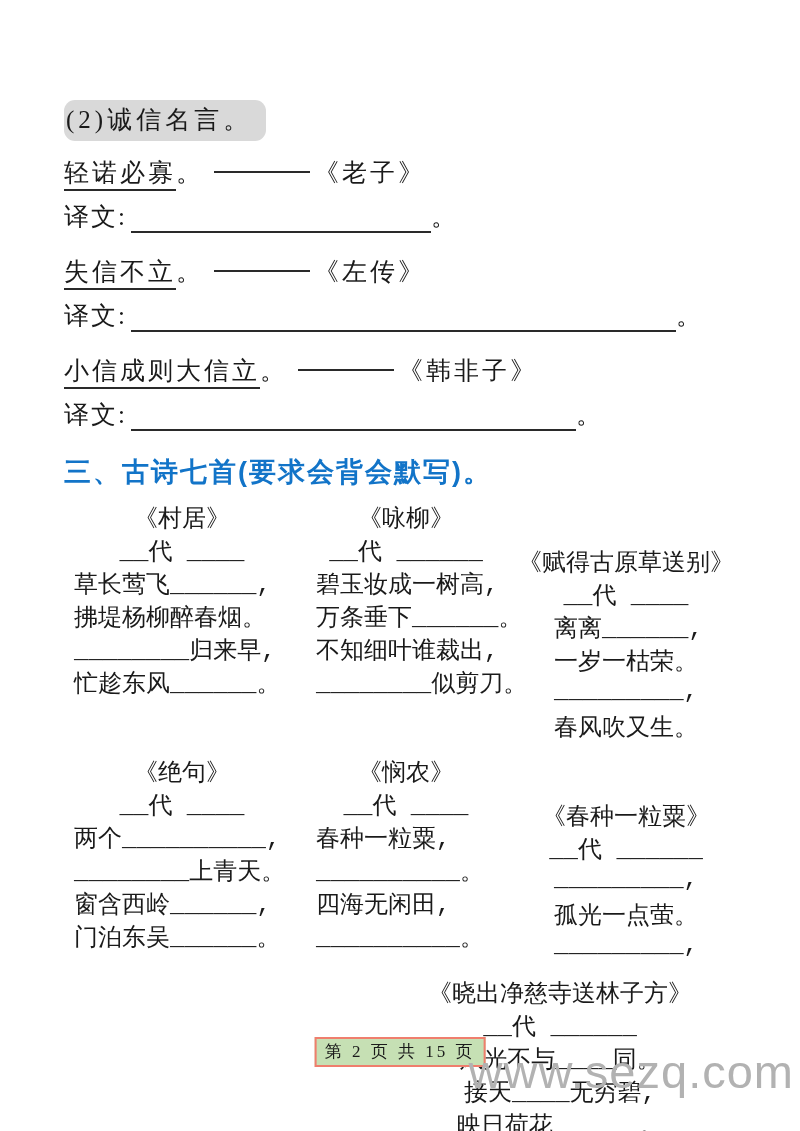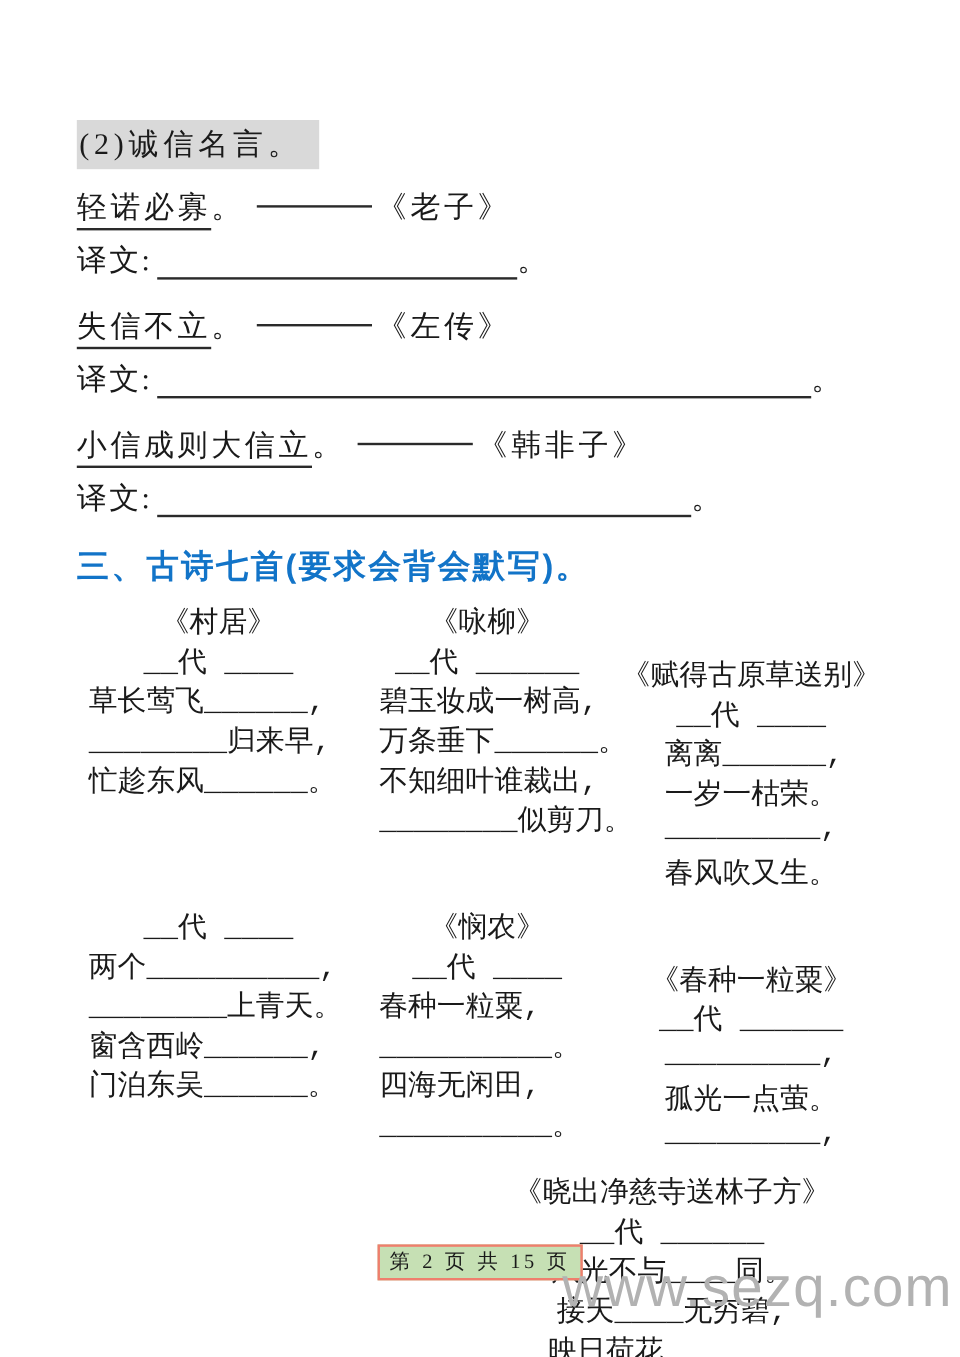--- a/index.html
+++ b/index.html
@@ -10,20 +10,21 @@
     color: #1a1a1a;
   }
   .page { position: absolute; inset: 0; padding: 100px 60px 0 64px; }
 
   
   .gray-heading {
     display: inline-block;
     background: var(--highlight-gray, #d9d9d9);
     font-size: 25px; letter-spacing: 4px;
     padding: 3px 14px 5px 2px;
+    border-radius: 11px;
   }
 
   
   .maxim-line { font-size: 25px; letter-spacing: 3px; margin-top: 15px; height: 40px; white-space: nowrap; }
   .quote { border-bottom: 2px solid #2a2a2a; padding-bottom: 3px; text-align: right; }
   .dash {
     display: inline-block; width: 96px; height: 0;
     border-top: 2px solid #2a2a2a;
     vertical-align: middle; margin: 0 4px 6px 10px;
   }
@@ -115,20 +116,21 @@
   </section>
 
   <h2 class="blue-heading">三、古诗七首(要求会背会默写)。</h2>
 
   <section>
     <div class="poem-row" id="poem-row-1">
         <div class="poem col0">
           <div class="poem-title">《村居》</div>
           <div class="poem-line dai">__代 ____</div>
           <div class="poem-line">草长莺飞______,</div>
+          <div class="poem-line">拂堤杨柳醉春烟。</div>
           <div class="poem-line">________归来早,</div>
           <div class="poem-line">忙趁东风______。</div>
         </div>
         <div class="poem col1">
           <div class="poem-title">《咏柳》</div>
           <div class="poem-line dai">__代 ______</div>
           <div class="poem-line">碧玉妆成一树高,</div>
           <div class="poem-line">万条垂下______。</div>
           <div class="poem-line">不知细叶谁裁出,</div>
           <div class="poem-line">________似剪刀。</div>
@@ -137,20 +139,21 @@
           <div class="poem-title">《赋得古原草送别》</div>
           <div class="poem-line dai">__代 ____</div>
           <div class="poem-line">离离______,</div>
           <div class="poem-line">一岁一枯荣。</div>
           <div class="poem-line">_________,</div>
           <div class="poem-line">春风吹又生。</div>
         </div>
       </div>
     <div class="poem-row" id="poem-row-2">
         <div class="poem col0">
+          <div class="poem-title">《绝句》</div>
           <div class="poem-line dai">__代 ____</div>
           <div class="poem-line">两个__________,</div>
           <div class="poem-line">________上青天。</div>
           <div class="poem-line">窗含西岭______,</div>
           <div class="poem-line">门泊东吴______。</div>
         </div>
         <div class="poem col1">
           <div class="poem-title">《悯农》</div>
           <div class="poem-line dai">__代 ____</div>
           <div class="poem-line">春种一粒粟,</div>

